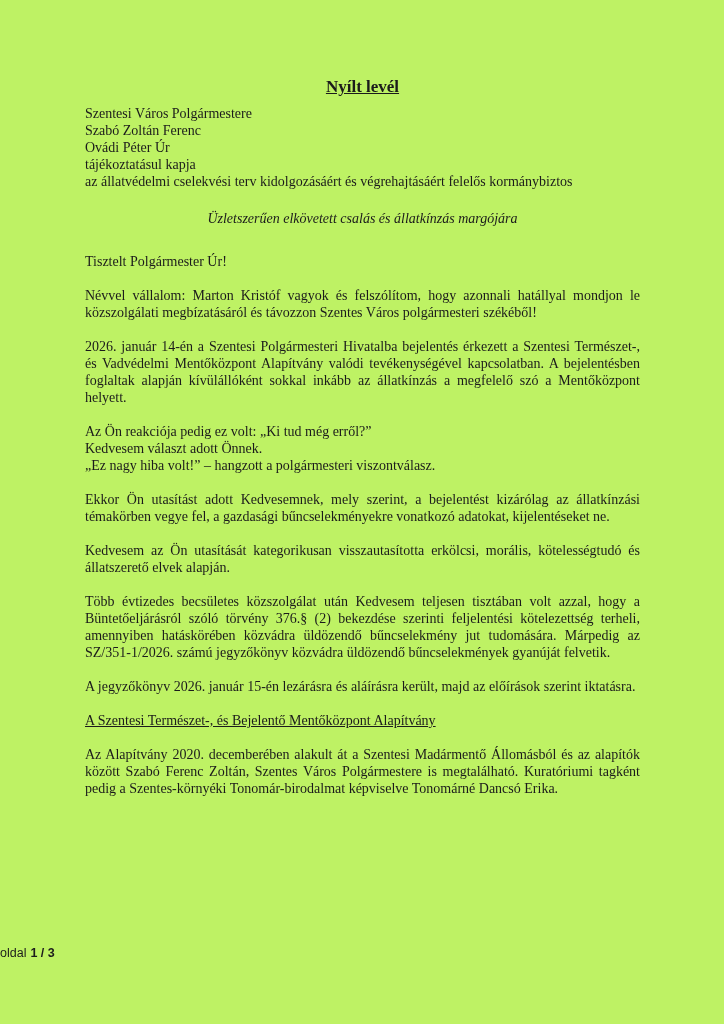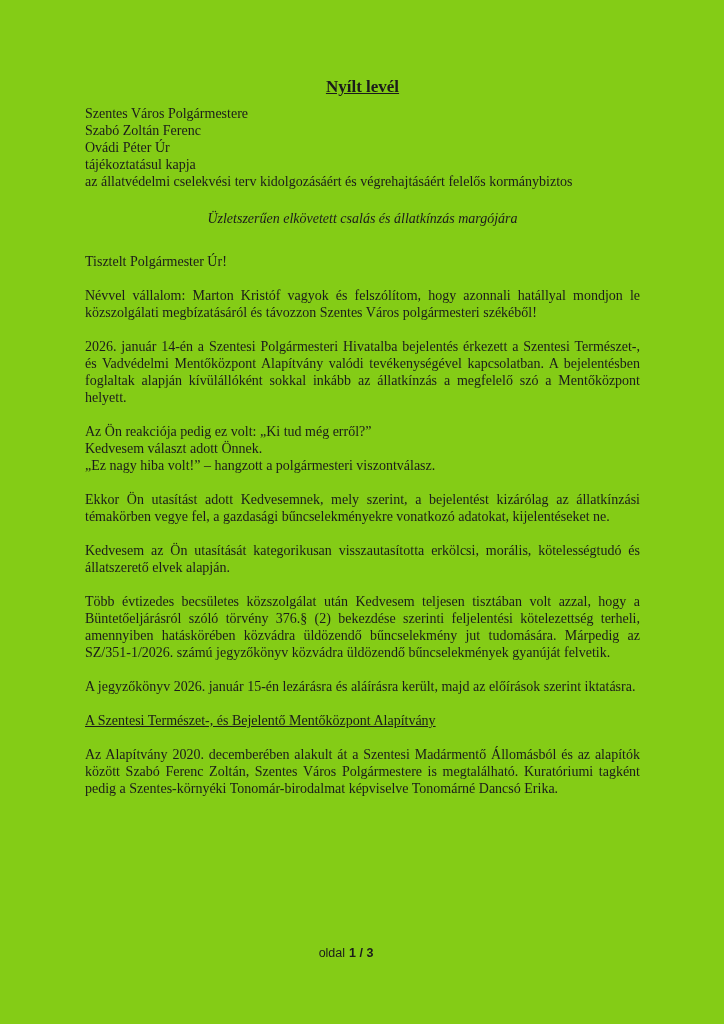--- a/index.html
+++ b/index.html
@@ -5,21 +5,21 @@
   html, body {
     margin: 0;
     padding: 0;
     background: #ffffff;
   }
   .page {
     position: relative;
     width: 724px;
     height: 1024px;
     margin: 0 auto;
-    background: #84cc16;
+    background: #bef264;
     color: #1b1b1b;
     font-family: "Liberation Serif", "DejaVu Serif", serif;
     font-size: 14px;
     line-height: 17px;
     box-sizing: border-box;
     padding: 76px 84px 0 85px;
     overflow: hidden;
   }
   .doc-title {
     font-size: 17px;
@@ -43,37 +43,35 @@
   }
   .section-heading {
     margin: 0 0 17px 0;
     text-decoration: underline;
   }
   .footer {
     position: absolute;
     left: 0;
     top: 945px;
     width: 640px;
-    text-align: center;
     font-family: "Liberation Sans", "DejaVu Sans", sans-serif;
     font-size: 12.5px;
     color: #1b1b1b;
-    padding-left: 26px;
   }
   .footer .bold { font-weight: bold; margin-left: 4px; }
 </style>
 </head>
 <body>
 
 <div class="page">
 
   <h1 class="doc-title">Nyílt levél</h1>
 
   <div class="addr">
-    <p class="line">Szentes Város Polgármestere</p>
+    <p class="line">Szentesi Város Polgármestere</p>
     <p class="line">Szabó Zoltán Ferenc</p>
   </div>
 
   <div class="cc">
     <p class="line">Ovádi Péter Úr</p>
     <p class="line">tájékoztatásul kapja</p>
     <p class="line">az állatvédelmi cselekvési terv kidolgozásáért és végrehajtásáért felelős kormánybiztos</p>
   </div>
 
   <p class="subject">Üzletszerűen elkövetett csalás és állatkínzás margójára</p>

